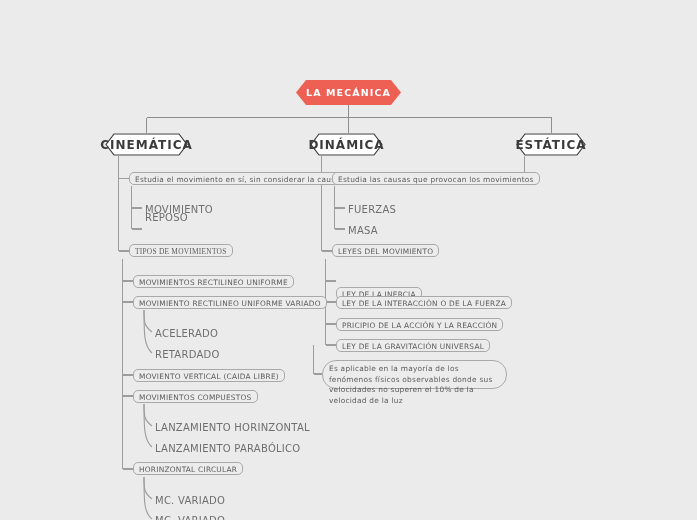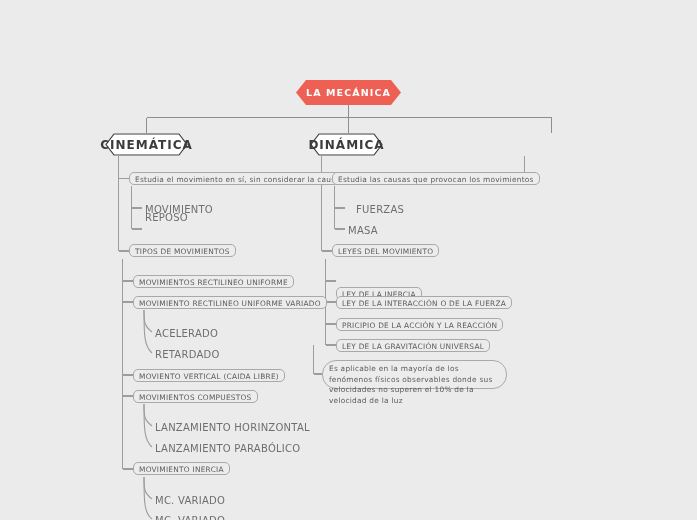--- a/index.html
+++ b/index.html
@@ -147,34 +147,41 @@
   </div>
 
   <div class="hex2" style="left:310px;top:133px;width:73px;height:23px;">
     <span class="fill"></span>
     <svg class="stroke" width="73" height="23">
       <polygon points="9,1 64,1 72,11.5 64,22 9,22 1,11.5" fill="none" stroke="#3b3b3b" stroke-width="1.2"></polygon>
     </svg>
     <span class="lbl">DINÁMICA</span>
   </div>
 
+  <div class="hex2" style="left:516px;top:133px;width:70px;height:23px;">
+    <span class="fill"></span>
+    <svg class="stroke" width="70" height="23">
+      <polygon points="9,1 61,1 69,11.5 61,22 9,22 1,11.5" fill="none" stroke="#3b3b3b" stroke-width="1.2"></polygon>
+    </svg>
+    <span class="lbl">ESTÁTICA</span>
+  </div>
 
   <div class="boxnode" style="left:129px;top:172px;height:13px;">
     <span>Estudia el movimiento en sí, sin considerar la causa</span>
   </div>
 
   <div class="textnode" style="left:145px;top:204px;">
     <span>MOVIMIENTO</span>
   </div>
 
   <div class="textnode" style="left:145px;top:212px;">
     <span>REPOSO</span>
   </div>
 
-  <div class="boxnode" style="left:129px;top:244px;height:13px;">
+  <div class="boxnode" style="left:129px;top:244px;height:13px;font-family:Liberation Serif, serif;">
     <span>TIPOS DE MOVIMIENTOS</span>
   </div>
 
   <div class="boxnode" style="left:133px;top:275px;height:13px;">
     <span>MOVIMIENTOS RECTILINEO UNIFORME</span>
   </div>
 
   <div class="boxnode" style="left:133px;top:296px;height:13px;">
     <span>MOVIMIENTO RECTILINEO UNIFORME VARIADO</span>
   </div>
@@ -197,36 +204,36 @@
 
   <div class="textnode" style="left:155px;top:422px;">
     <span>LANZAMIENTO HORINZONTAL</span>
   </div>
 
   <div class="textnode" style="left:155px;top:443px;">
     <span>LANZAMIENTO PARABÓLICO</span>
   </div>
 
   <div class="boxnode" style="left:133px;top:462px;height:13px;">
-    <span>MOVIMIENTO INERCIA</span>
+    <span>HORINZONTAL CIRCULAR</span>
   </div>
 
   <div class="textnode" style="left:155px;top:495px;">
     <span>MC. VARIADO</span>
   </div>
 
   <div class="textnode" style="left:155px;top:515px;">
     <span>MC. VARIADO</span>
   </div>
 
   <div class="boxnode" style="left:332px;top:172px;height:13px;">
     <span>Estudia las causas que provocan los movimientos</span>
   </div>
 
-  <div class="textnode" style="left:356px;top:204px;text-align:right;">
+  <div class="textnode" style="left:348px;top:204px;text-align:right;">
     <span>FUERZAS</span>
   </div>
 
   <div class="textnode" style="left:348px;top:225px;">
     <span>MASA</span>
   </div>
 
   <div class="boxnode" style="left:332px;top:244px;height:13px;">
     <span>LEYES DEL MOVIMIENTO</span>
   </div>

